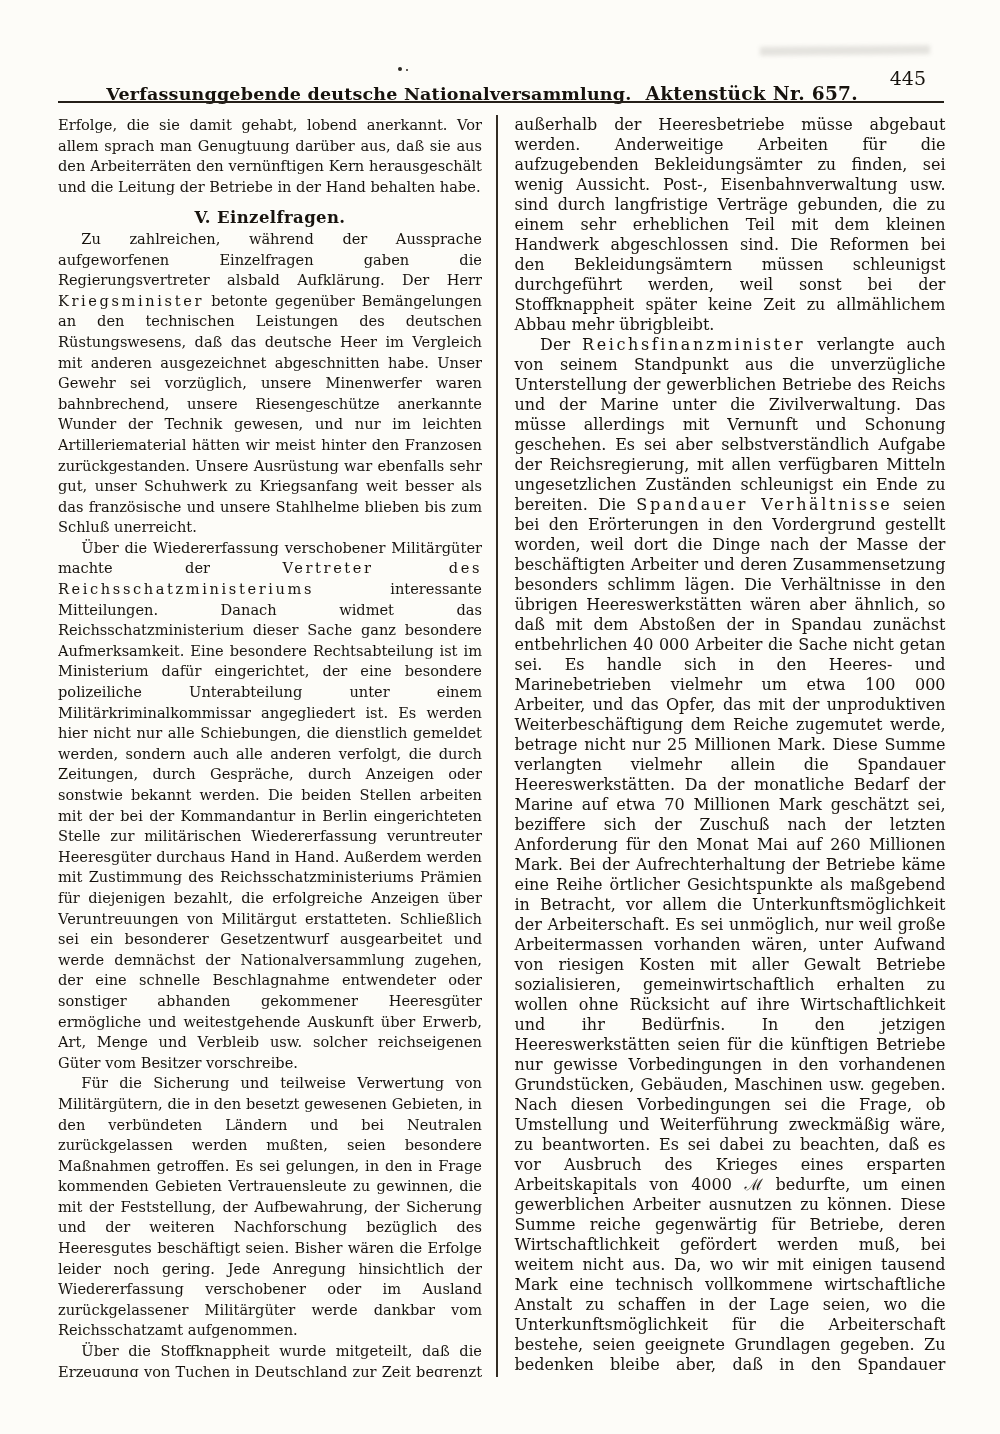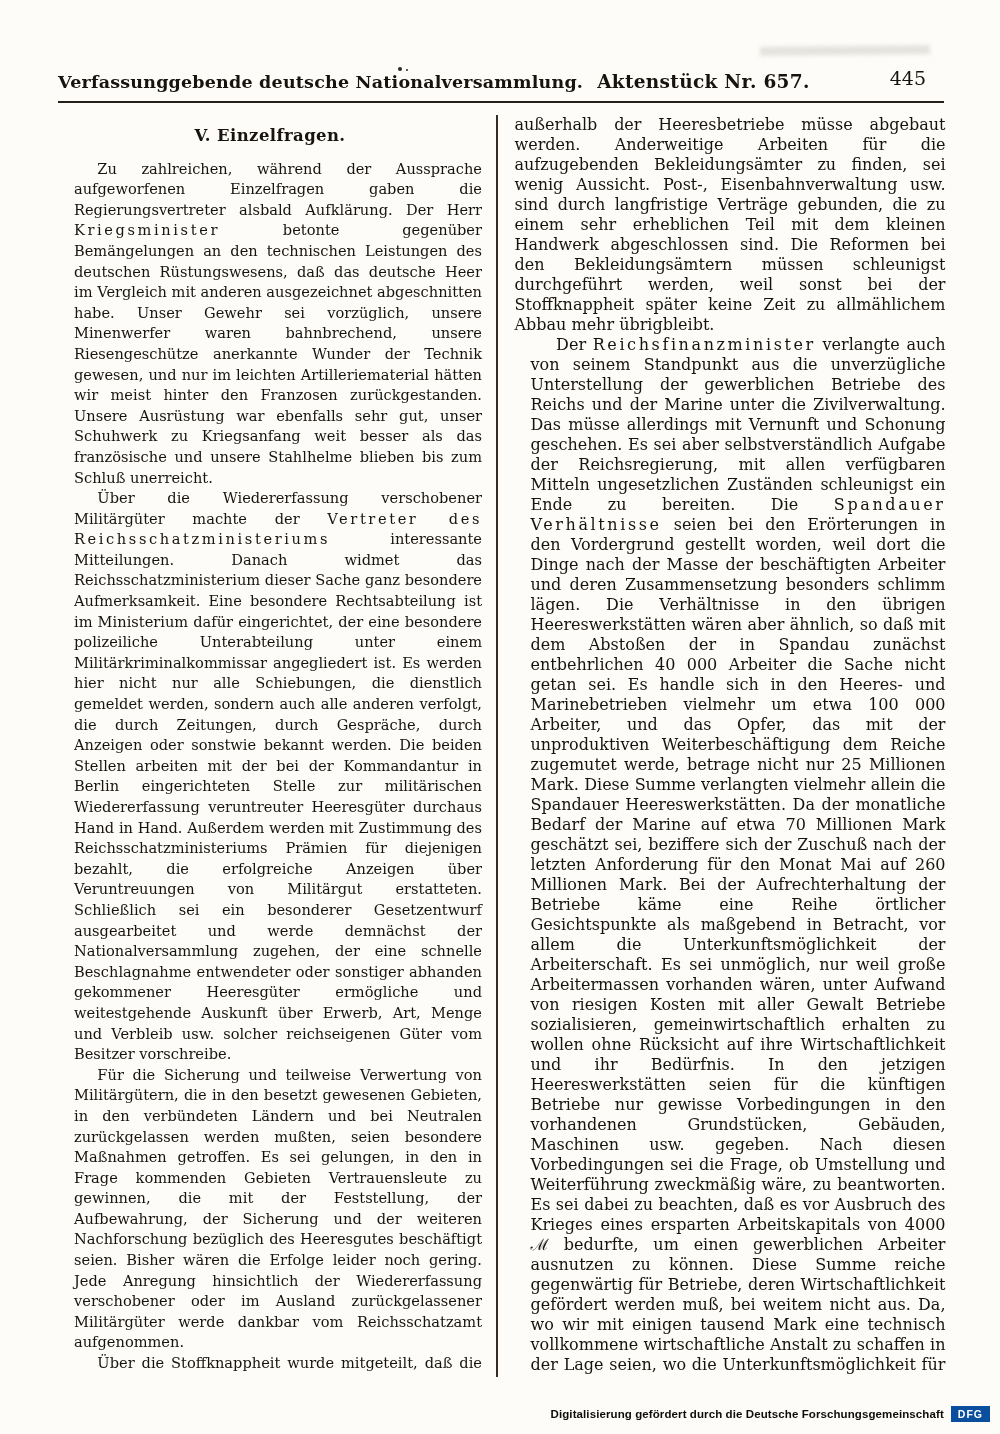--- a/index.html
+++ b/index.html
@@ -31,22 +31,22 @@
     display:inline-block; width:4px; height:4px; border-radius:50%;
     background:#2b2722; margin-right:4px;
   }
   .scan-dots i:last-child { width:2px; height:2px; }
 
   
   .header {
     position:absolute; top:66px; left:58px; width:886px; height:30px;
   }
   .header-center {
-    position:absolute; left:0; right:86px; top:5px;
-    text-align:left; white-space:nowrap;
+    position:absolute; left:0; right:86px; top:17px;
+    text-align:right; white-space:nowrap;
   }
   .header-title {
     font-size:17.5px; font-weight:600; letter-spacing:.2px;
   }
   .header-doclabel {
     font-size:18.5px; font-weight:800; margin-left:14px; letter-spacing:.3px;
   }
   .header-pagenum {
     position:absolute; right:18px; top:1px;
     font-size:19px; font-weight:400;
@@ -62,25 +62,25 @@
     display:flex; align-items:stretch; overflow:hidden;
     text-align:justify;
   }
   .col { hyphens:none; }
   .col-left  { width:424px; font-size:14.6px; line-height:20.6px; }
   .col-right { width:431px; font-size:16px; line-height:20.0px; }
   .col-divider {
     width:1.5px; background:#332d25; margin:0 17px 0 14px; flex:0 0 auto;
   }
   .para { margin:0; }
-  .para.indent { text-indent:1.6em;margin-left:16px; }
+  .para.indent { text-indent:1.6em; }
   .sperr { letter-spacing:2.6px; }
   .section-heading {
     text-align:center; font-weight:800; font-size:16.5px;
-    letter-spacing:.4px; margin:11px 0 12px 0; text-indent:0;
+    letter-spacing:.4px; margin:11px 0 0 0; text-indent:0;
   }
 
   
   .footer {
     position:absolute; right:10px; bottom:12px;
     display:flex; align-items:center; gap:7px;
     font-family:"Liberation Sans", sans-serif;
   }
   .footer-credit {
     font-size:11.5px; font-weight:bold; color:#0d0d0d; letter-spacing:.1px;
@@ -102,31 +102,28 @@
   <div class="header">
     <div class="header-center">
       <span class="header-title">Verfassunggebende deutsche Nationalversammlung.</span><span class="header-doclabel">Aktenstück Nr. 657.</span>
     </div>
     <span class="header-pagenum">445</span>
   </div>
   <div class="header-rule"></div>
 
   <div class="columns">
     <div class="col col-left">
+        <p class="para"><span>Erfolge, die sie damit gehabt, lobend anerkannt. Vor allem sprach man Genugtuung darüber aus, daß sie aus den Arbeiterräten den vernünftigen Kern herausgeschält und die Leitung der Betriebe in der Hand behalten habe.</span></p>
         <div class="section-heading">V. Einzelfragen.</div>
         <p class="para indent"><span>Zu zahlreichen, während der Aussprache aufgeworfenen Einzelfragen gaben die Regierungsvertreter alsbald Aufklärung. Der Herr </span><span class="sperr">Kriegsminister</span><span> betonte gegenüber Bemängelungen an den technischen Leistungen des deutschen Rüstungswesens, daß das deutsche Heer im Vergleich mit anderen ausgezeichnet abgeschnitten habe. Unser Gewehr sei vorzüglich, unsere Minenwerfer waren bahnbrechend, unsere Riesengeschütze anerkannte Wunder der Technik gewesen, und nur im leichten Artilleriematerial hätten wir meist hinter den Franzosen zurückgestanden. Unsere Ausrüstung war ebenfalls sehr gut, unser Schuhwerk zu Kriegsanfang weit besser als das französische und unsere Stahlhelme blieben bis zum Schluß unerreicht.</span></p>
         <p class="para indent"><span>Über die Wiedererfassung verschobener Militärgüter machte der </span><span class="sperr">Vertreter des Reichsschatzministeriums</span><span> interessante Mitteilungen. Danach widmet das Reichsschatzministerium dieser Sache ganz besondere Aufmerksamkeit. Eine besondere Rechtsabteilung ist im Ministerium dafür eingerichtet, der eine besondere polizeiliche Unterabteilung unter einem Militärkriminalkommissar angegliedert ist. Es werden hier nicht nur alle Schiebungen, die dienstlich gemeldet werden, sondern auch alle anderen verfolgt, die durch Zeitungen, durch Gespräche, durch Anzeigen oder sonstwie bekannt werden. Die beiden Stellen arbeiten mit der bei der Kommandantur in Berlin eingerichteten Stelle zur militärischen Wiedererfassung veruntreuter Heeresgüter durchaus Hand in Hand. Außerdem werden mit Zustimmung des Reichsschatzministeriums Prämien für diejenigen bezahlt, die erfolgreiche Anzeigen über Veruntreuungen von Militärgut erstatteten. Schließlich sei ein besonderer Gesetzentwurf ausgearbeitet und werde demnächst der Nationalversammlung zugehen, der eine schnelle Beschlagnahme entwendeter oder sonstiger abhanden gekommener Heeresgüter ermögliche und weitestgehende Auskunft über Erwerb, Art, Menge und Verbleib usw. solcher reichseigenen Güter vom Besitzer vorschreibe.</span></p>
         <p class="para indent"><span>Für die Sicherung und teilweise Verwertung von Militärgütern, die in den besetzt gewesenen Gebieten, in den verbündeten Ländern und bei Neutralen zurückgelassen werden mußten, seien besondere Maßnahmen getroffen. Es sei gelungen, in den in Frage kommenden Gebieten Vertrauensleute zu gewinnen, die mit der Feststellung, der Aufbewahrung, der Sicherung und der weiteren Nachforschung bezüglich des Heeresgutes beschäftigt seien. Bisher wären die Erfolge leider noch gering. Jede Anregung hinsichtlich der Wiedererfassung verschobener oder im Ausland zurückgelassener Militärgüter werde dankbar vom Reichsschatzamt aufgenommen.</span></p>
         <p class="para indent"><span>Über die Stoffknappheit wurde mitgeteilt, daß die Erzeugung von Tuchen in Deutschland zur Zeit begrenzt und außerordentlich gering sei. Die Heeresverwaltung müsse sich daher im Interesse der übrigen Bevölkerung mit geringen Tuchmengen begnügen, obwohl der Bedarf, vor allem an Entlassungsanzügen, noch recht groß sei. Die der Heeresverwaltung zur Verfügung stehenden Tuchmengen bildeten die Grundlage für den Arbeitsplan der Bekleidungsämter. Danach könnten nicht alle Ämter in Betrieb bleiben und die noch bestehen bleibenden müßten mit Rücksicht auf die Stoffknappheit erheblich eingeschränkt werden. Auch bei der Vergebung von Arbeiten</span></p>
       </div>
     <div class="col-divider"></div>
     <div class="col col-right">
         <p class="para"><span>außerhalb der Heeresbetriebe müsse abgebaut werden. Anderweitige Arbeiten für die aufzugebenden Bekleidungsämter zu finden, sei wenig Aussicht. Post-, Eisenbahnverwaltung usw. sind durch langfristige Verträge gebunden, die zu einem sehr erheblichen Teil mit dem kleinen Handwerk abgeschlossen sind. Die Reformen bei den Bekleidungsämtern müssen schleunigst durchgeführt werden, weil sonst bei der Stoffknappheit später keine Zeit zu allmählichem Abbau mehr übrigbleibt.</span></p>
         <p class="para indent"><span>Der </span><span class="sperr">Reichsfinanzminister</span><span> verlangte auch von seinem Standpunkt aus die unverzügliche Unterstellung der gewerblichen Betriebe des Reichs und der Marine unter die Zivilverwaltung. Das müsse allerdings mit Vernunft und Schonung geschehen. Es sei aber selbstverständlich Aufgabe der Reichsregierung, mit allen verfügbaren Mitteln ungesetzlichen Zuständen schleunigst ein Ende zu bereiten. Die </span><span class="sperr">Spandauer Verhältnisse</span><span> seien bei den Erörterungen in den Vordergrund gestellt worden, weil dort die Dinge nach der Masse der beschäftigten Arbeiter und deren Zusammensetzung besonders schlimm lägen. Die Verhältnisse in den übrigen Heereswerkstätten wären aber ähnlich, so daß mit dem Abstoßen der in Spandau zunächst entbehrlichen 40 000 Arbeiter die Sache nicht getan sei. Es handle sich in den Heeres- und Marinebetrieben vielmehr um etwa 100 000 Arbeiter, und das Opfer, das mit der unproduktiven Weiterbeschäftigung dem Reiche zugemutet werde, betrage nicht nur 25 Millionen Mark. Diese Summe verlangten vielmehr allein die Spandauer Heereswerkstätten. Da der monatliche Bedarf der Marine auf etwa 70 Millionen Mark geschätzt sei, beziffere sich der Zuschuß nach der letzten Anforderung für den Monat Mai auf 260 Millionen Mark. Bei der Aufrechterhaltung der Betriebe käme eine Reihe örtlicher Gesichtspunkte als maßgebend in Betracht, vor allem die Unterkunftsmöglichkeit der Arbeiterschaft. Es sei unmöglich, nur weil große Arbeitermassen vorhanden wären, unter Aufwand von riesigen Kosten mit aller Gewalt Betriebe sozialisieren, gemeinwirtschaftlich erhalten zu wollen ohne Rücksicht auf ihre Wirtschaftlichkeit und ihr Bedürfnis. In den jetzigen Heereswerkstätten seien für die künftigen Betriebe nur gewisse Vorbedingungen in den vorhandenen Grundstücken, Gebäuden, Maschinen usw. gegeben. Nach diesen Vorbedingungen sei die Frage, ob Umstellung und Weiterführung zweckmäßig wäre, zu beantworten. Es sei dabei zu beachten, daß es vor Ausbruch des Krieges eines ersparten Arbeitskapitals von 4000 ℳ bedurfte, um einen gewerblichen Arbeiter ausnutzen zu können. Diese Summe reiche gegenwärtig für Betriebe, deren Wirtschaftlichkeit gefördert werden muß, bei weitem nicht aus. Da, wo wir mit einigen tausend Mark eine technisch vollkommene wirtschaftliche Anstalt zu schaffen in der Lage seien, wo die Unterkunftsmöglichkeit für die Arbeiterschaft bestehe, seien geeignete Grundlagen gegeben. Zu bedenken bleibe aber, daß in den Spandauer Heereswerkstätten Werte von insgesamt rund 700 Millionen Mark investiert sind. Über den Ausbau der Anstalten werde schließlich das Kabinett die Entscheidung treffen. Bei der vorherigen Prüfung werden wir stets rationellste Betriebsart und intensivste Produktion im Auge behalten müssen, die die Kosten des einzelnen Arbeiters entsprechend, aus den heimischen Rohstoffen hergestellte Produkte sichern, wie sie bisher von der Privatindustrie nicht geleistet worden sind. Unsere Valuta werde nicht besser, wenn nicht hinter den Zetteln der Reichsbank die Arbeit, d. h. der Kredit steht.</span></p>
       </div>
   </div>
 
-  <div class="footer">
-    <span class="footer-credit">Digitalisierung gefördert durch die Deutsche Forschungsgemeinschaft</span>
-    <span class="dfg-logo">DFG</span>
-  </div>
 
 </div>
 
 </body></html>

